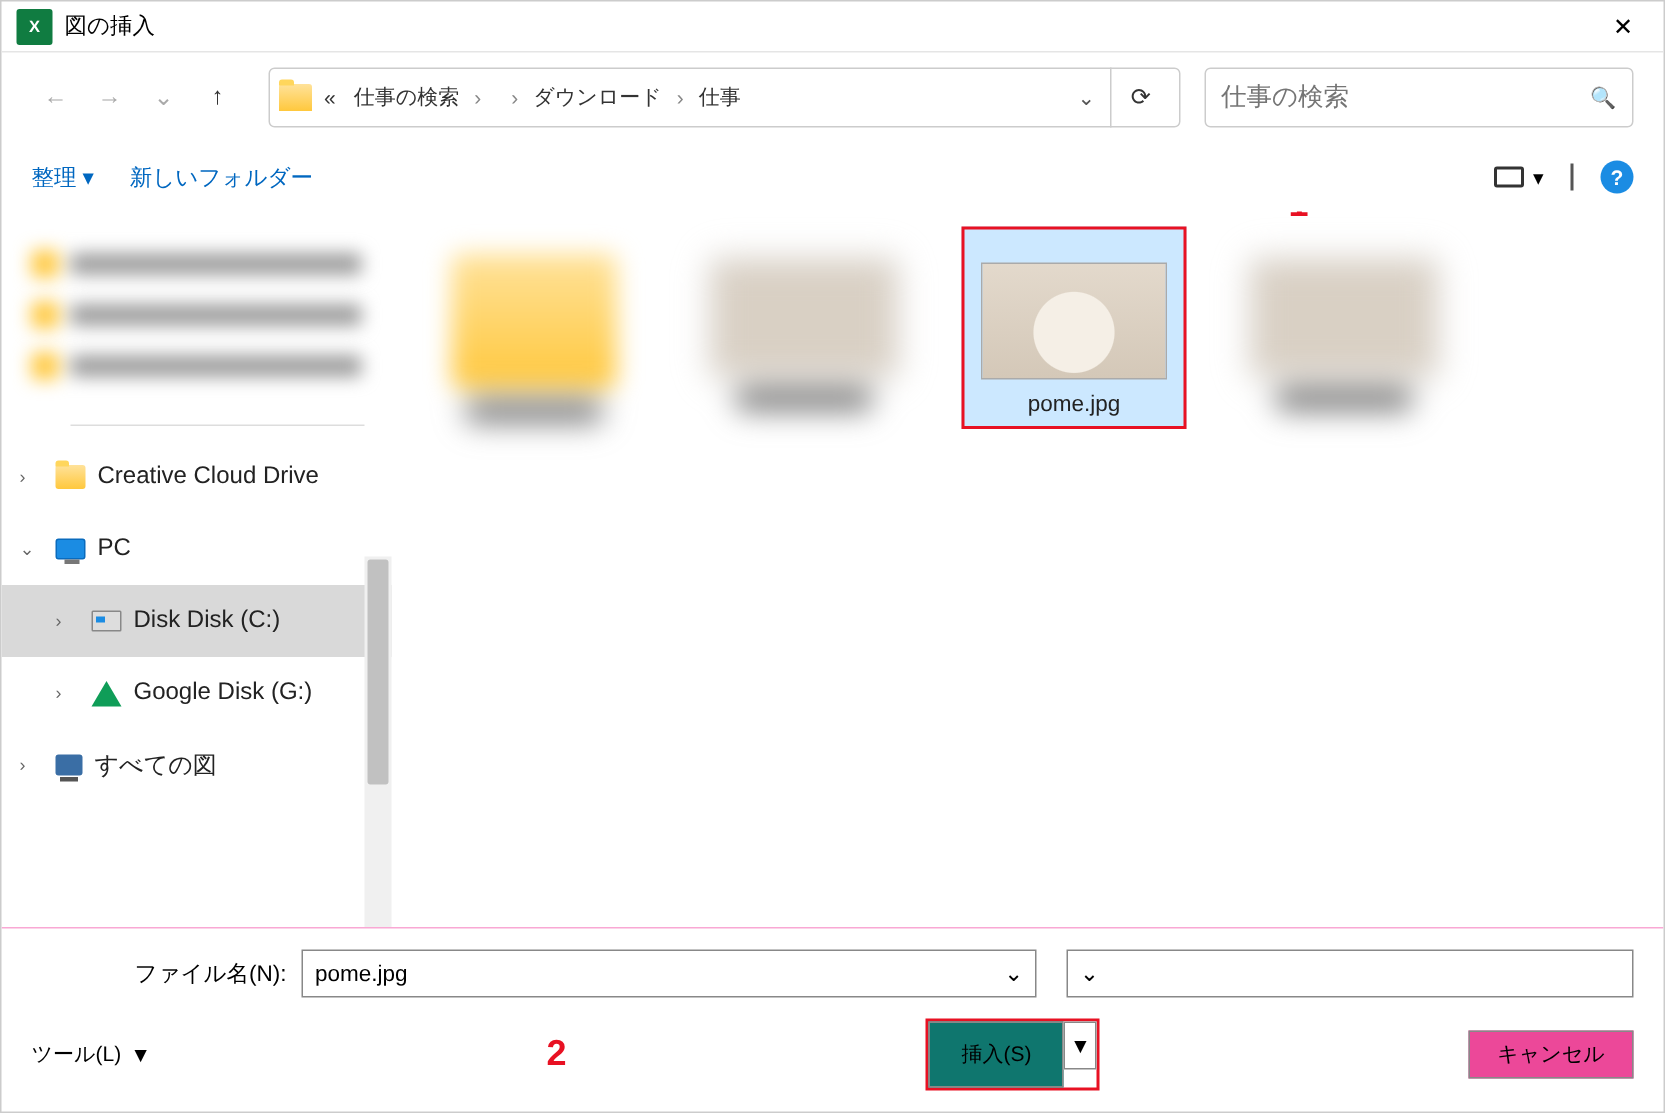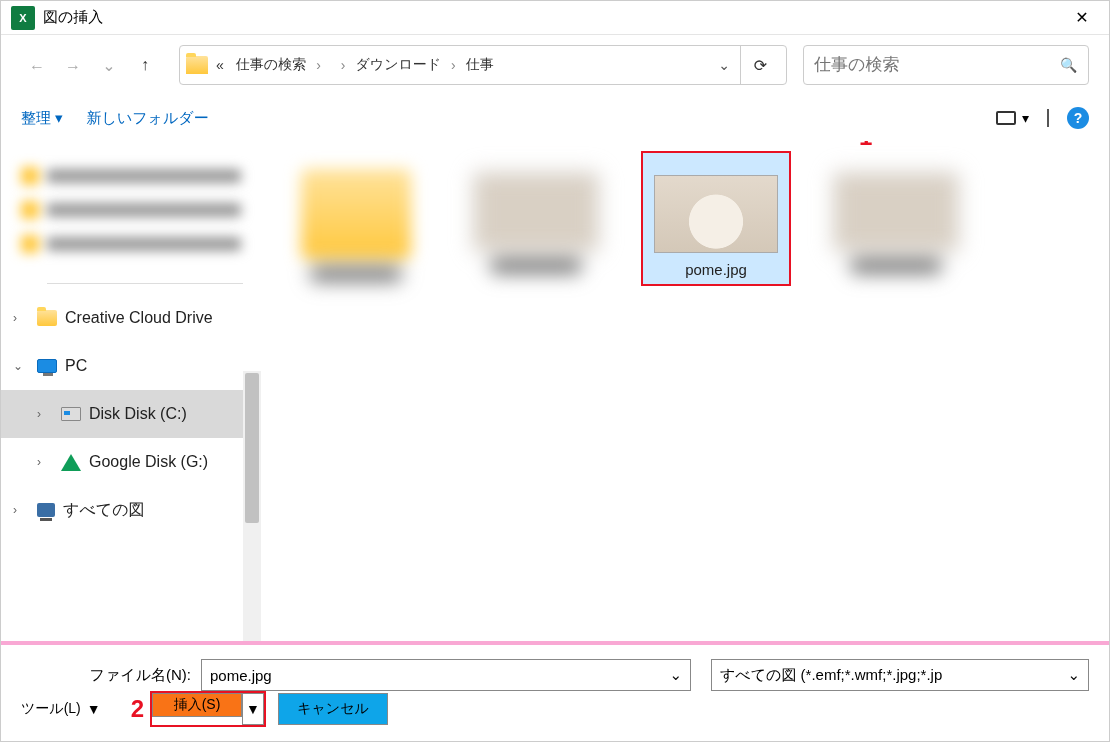--- a/index.html
+++ b/index.html
@@ -66,32 +66,32 @@
   radial-gradient(circle at 50% 60%, #f5efe6 35%, transparent 36%),
   radial-gradient(circle at 42% 52%, #2b1a12 3%, transparent 3.2%),
   radial-gradient(circle at 58% 52%, #2b1a12 3%, transparent 3.2%),
   radial-gradient(circle at 50% 62%, #6a4a34 3.5%, transparent 3.8%),
   linear-gradient(#e3d9cc,#d4c8b8);
 }
 .tile-label { font-size:15px; color:#222; }
 .tile-label.blur{ filter:blur(6px); width:90px;height:14px;background:#666;border-radius:3px;}
 .annot-1 { position:absolute; left:598px; top:-18px; color:#e81123; font-size:24px; font-weight:bold;}
 
-.bottom { border-top:4px solid #f9a8d4; padding:14px 20px 14px 20px; }
+.bottom { border-top:1px solid #f9a8d4; padding:14px 20px 14px 20px; }
 .row1 { display:flex; align-items:center; gap:10px; }
 .fn-label { width:170px; text-align:right; font-size:15px;}
 .fn-input { width:490px; height:32px; border:1px solid #888; padding:0 8px; font-size:15px; display:flex;align-items:center;justify-content:space-between;}
 .ft-select { flex:1; height:32px; border:1px solid #888; margin-left:10px; padding:0 8px; display:flex;align-items:center;justify-content:space-between;font-size:15px;}
-.row2 { display:flex; align-items:center; justify-content:flex-start; gap:12px; position:relative;}
+.row2 { display:flex; align-items:center; justify-content:space-between; gap:12px; margin-top:14px; position:relative;}
 .tools { display:flex;align-items:center;gap:6px;margin-right:18px;cursor:pointer;}
 .annot-2 { color:#e81123; font-size:24px; font-weight:bold; margin-right:-6px;}
 .btn-split { display:flex; border:2px solid #e81123;}
-.btn-main { width:90px; height:24px; border:1px solid #888; background:#f97316; display:flex;align-items:center;justify-content:center;cursor:pointer;}
+.btn-main { width:90px; height:44px; border:1px solid #888; background:#0f766e; display:flex;align-items:center;justify-content:center;cursor:pointer;}
 .btn-dd { width:22px; height:32px; border:1px solid #888; border-left:1px solid #888; background:#fff;display:flex;align-items:center;justify-content:center;cursor:pointer;}
-.btn { width:110px;height:32px;border:1px solid #888;background:#0ea5e9;display:flex;align-items:center;justify-content:center;cursor:pointer;}
+.btn { width:110px;height:32px;border:1px solid #888;background:#ec4899;display:flex;align-items:center;justify-content:center;cursor:pointer;}
 </style>
 </head>
 <body>
 
 <div class="titlebar">
   <div class="app-icon">X</div>
   <div class="title">図の挿入</div>
   <div class="close">✕</div>
 </div>
 
@@ -206,21 +206,20 @@
 </div>
 
 <div class="bottom">
   <div class="row1">
     <div class="fn-label">ファイル名(N):</div>
     <div class="fn-input">
       <span>pome.jpg</span>
       <span>⌄</span>
     </div>
     <div class="ft-select">
-      <span>すべての図 (*.emf;*.wmf;*.jpg;*.jp</span>
       <span>⌄</span>
     </div>
   </div>
   <div class="row2">
     <div class="tools">
       <span>ツール(L)</span>
       <span>▼</span>
     </div>
     <span class="annot-2">2</span>
     <div class="btn-split">

